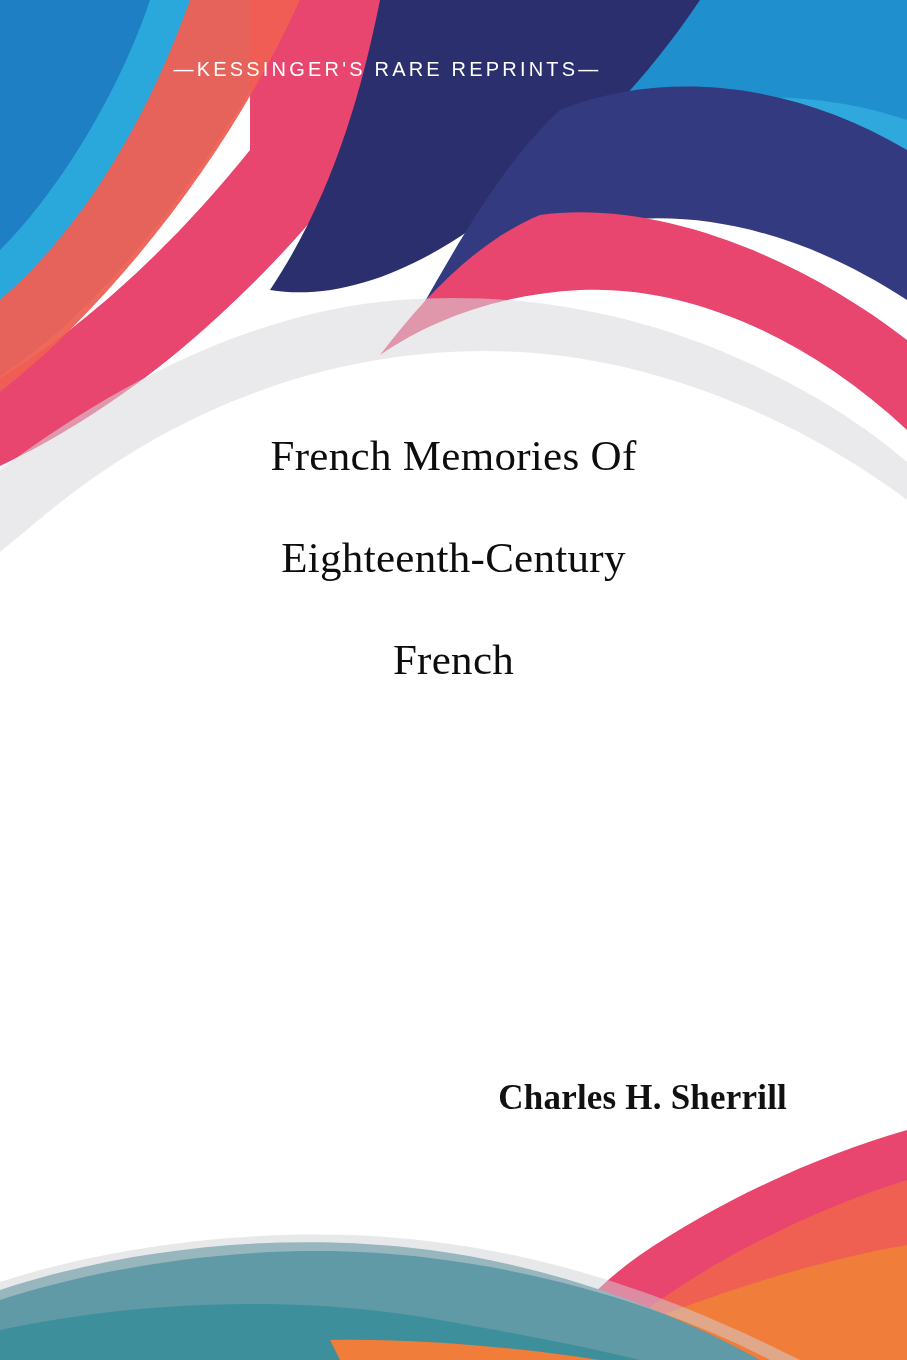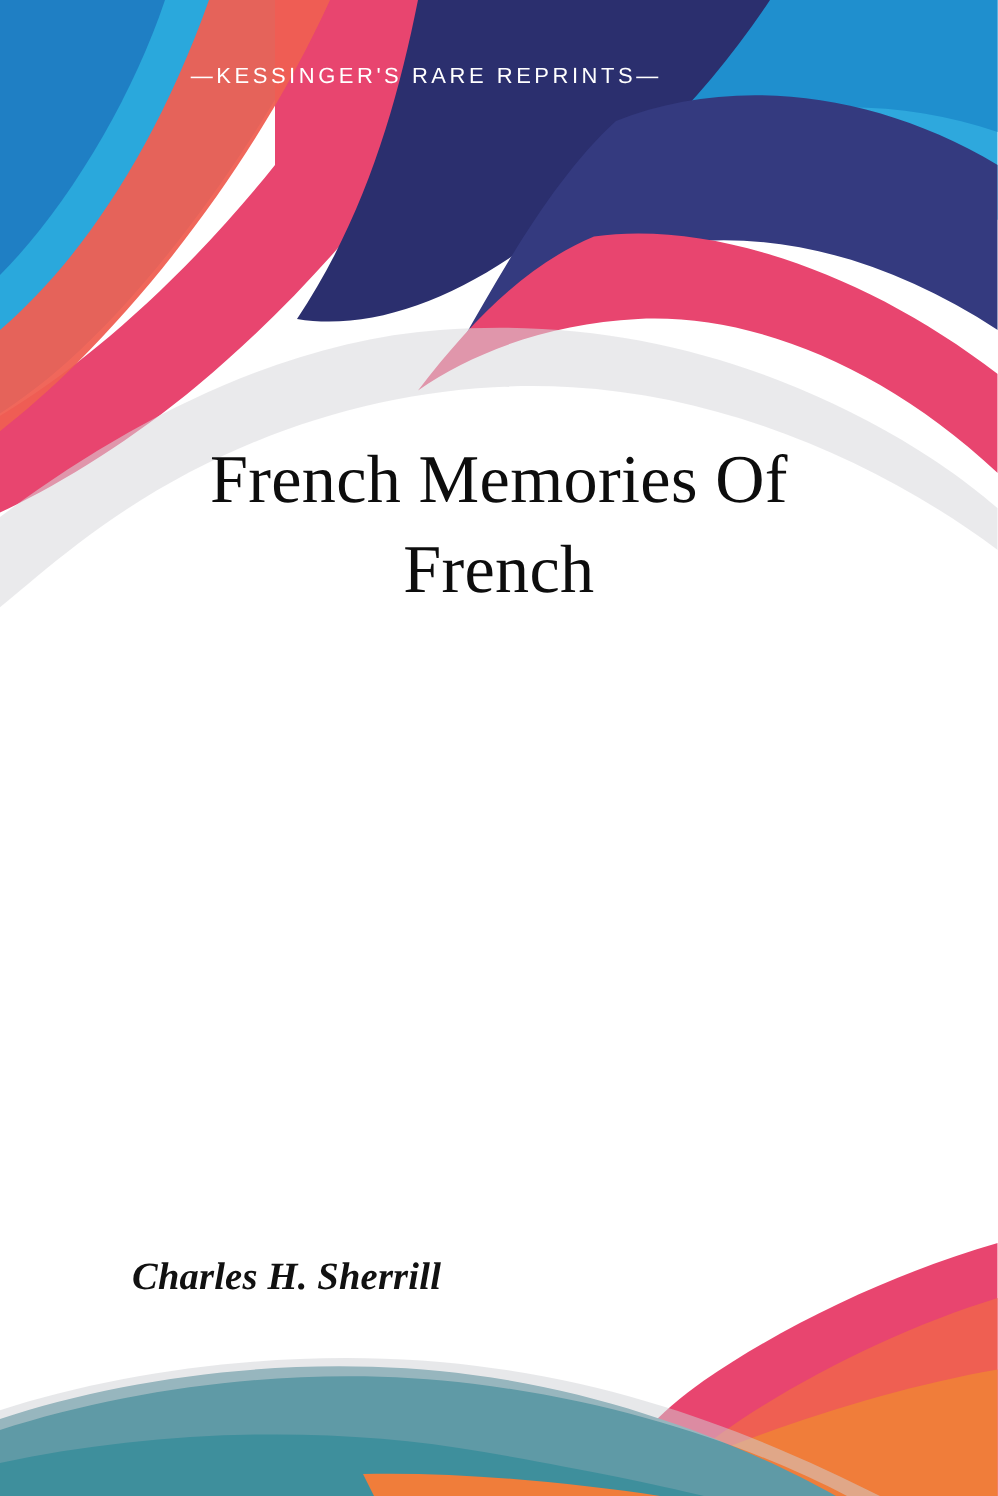--- a/index.html
+++ b/index.html
@@ -41,33 +41,33 @@
   }
   .title-block {
     position: absolute;
     top: 395px;
     left: 120px;
     width: 667px;
     text-align: center;
   }
   .title-line {
     font-family: "Liberation Serif", serif;
-    font-size: 62px;
+    font-size: 43px;
     line-height: 82px;
     color: #0d0d0d;
     font-weight: 400;
     letter-spacing: 0.3px;
+    margin-top: 20px;
   }
   .author-block {
     position: absolute;
-    top: 1139px;
+    top: 1076px;
     left: 120px;
     width: 667px;
-    text-align: left;
-    font-style: italic;
+    text-align: right;
   }
   .author-name {
     font-family: "Liberation Serif", serif;
     font-size: 35px;
     line-height: 44px;
     color: #111111;
     font-weight: 700;
     letter-spacing: 0.2px;
   }
 </style>
@@ -115,20 +115,21 @@
     <path d="M330,1340 C420,1338 520,1348 600,1360 L340,1360 Z" fill="#f07d3a"></path>
 
     <path d="M0,1282 C130,1240 300,1222 450,1244 C600,1265 720,1320 800,1360
              L770,1360 C690,1318 570,1275 430,1258 C290,1240 130,1258 0,1300 Z" fill="#cfd1d5" opacity="0.5"></path>
   </svg>
 
   <div class="imprint">—KESSINGER'S RARE REPRINTS—</div>
 
   <div class="title-block">
     <div class="title-line">French Memories Of</div>
+    <div class="title-line">Eighteenth-Century</div>
     <div class="title-line">French</div>
   </div>
 
   <div class="author-block">
     <div class="author-name">Charles H. Sherrill</div>
   </div>
 
 </div>
 
 </body></html>

